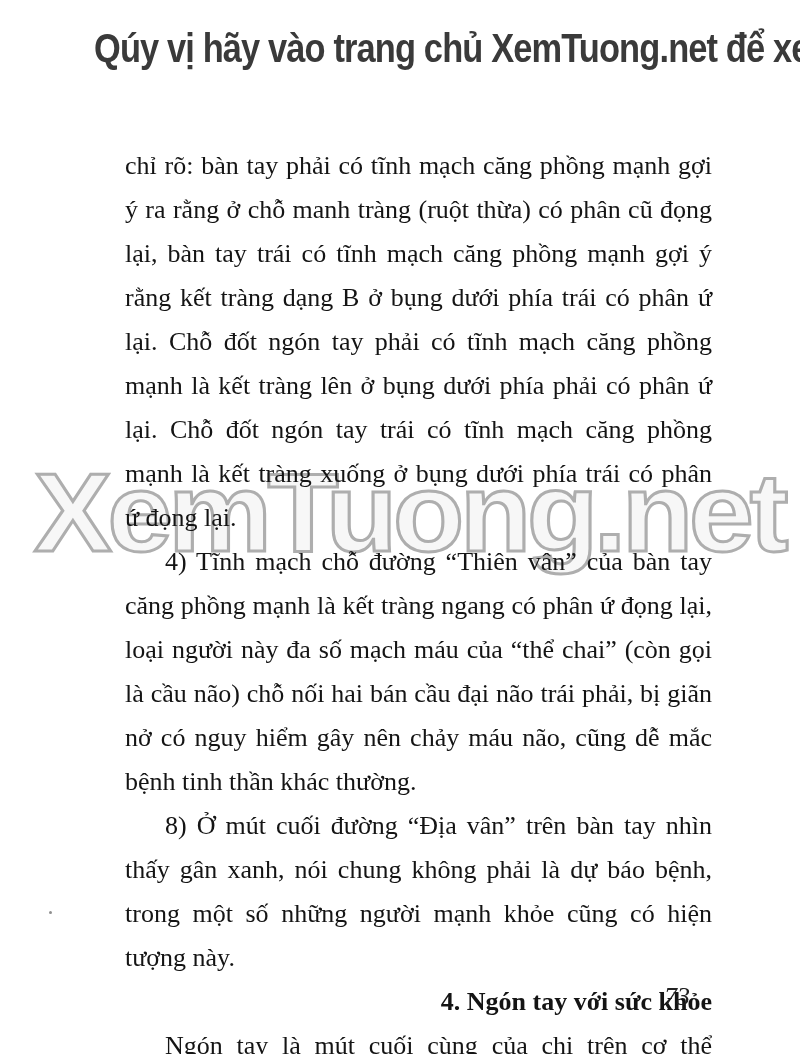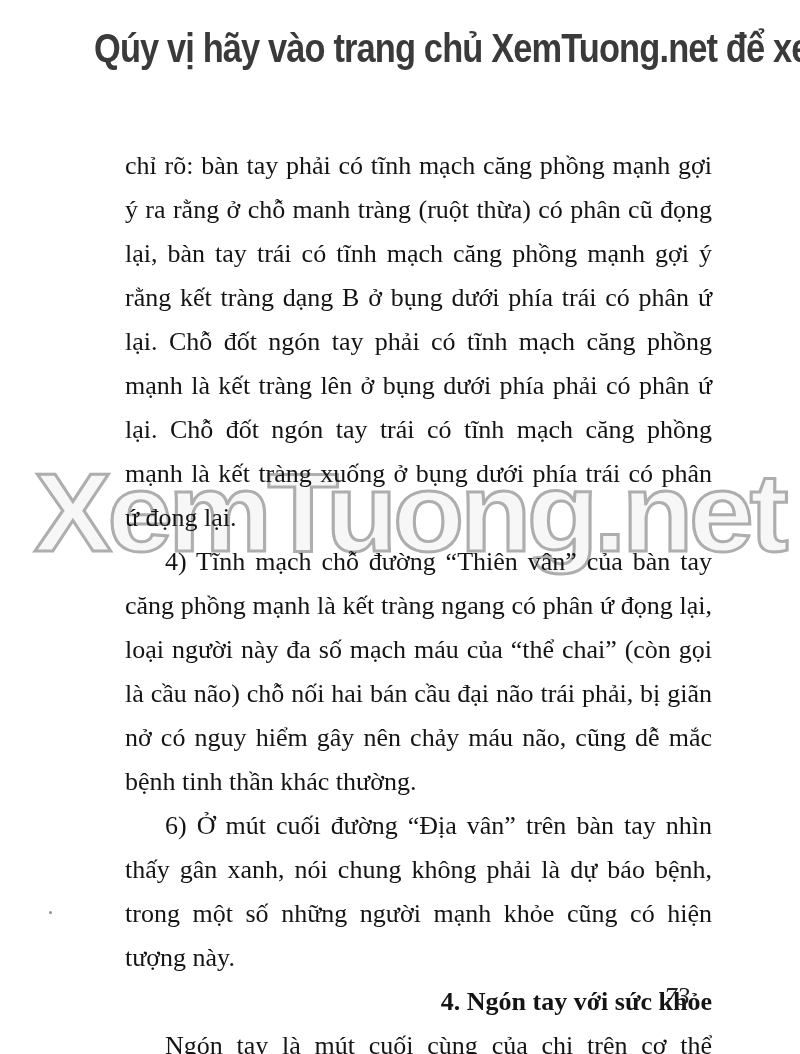--- a/index.html
+++ b/index.html
@@ -95,21 +95,21 @@
 
   <div class="banner">
     <span>Qúy vị hãy vào trang chủ XemTuong.net để xem thêm nhiều mục hay khác</span>
   </div>
 
   <div class="watermark">XemTuong.net</div>
 
   <div class="textblock">
     <p>chỉ rõ: bàn tay phải có tĩnh mạch căng phồng mạnh gợi ý ra rằng ở chỗ manh tràng (ruột thừa) có phân cũ đọng lại, bàn tay trái có tĩnh mạch căng phồng mạnh gợi ý rằng kết tràng dạng B ở bụng dưới phía trái có phân ứ lại. Chỗ đốt ngón tay phải có tĩnh mạch căng phồng mạnh là kết tràng lên ở bụng dưới phía phải có phân ứ lại. Chỗ đốt ngón tay trái có tĩnh mạch căng phồng mạnh là kết tràng xuống ở bụng dưới phía trái có phân ứ đọng lại.</p>
     <p class="para-indent">4) Tĩnh mạch chỗ đường “Thiên vân” của bàn tay căng phồng mạnh là kết tràng ngang có phân ứ đọng lại, loại người này đa số mạch máu của “thể chai” (còn gọi là cầu não) chỗ nối hai bán cầu đại não trái phải, bị giãn nở có nguy hiểm gây nên chảy máu não, cũng dễ mắc bệnh tinh thần khác thường.</p>
-    <p class="para-indent">6) Ở mút cuối đường “Địa vân” trên bàn tay nhìn thấy gân xanh, nói chung không phải là dự báo bệnh, trong một số những người mạnh khỏe cũng có hiện tượng này.</p>
+    <p class="para-indent">8) Ở mút cuối đường “Địa vân” trên bàn tay nhìn thấy gân xanh, nói chung không phải là dự báo bệnh, trong một số những người mạnh khỏe cũng có hiện tượng này.</p>
     <p class="section-heading">4. Ngón tay với sức khỏe</p>
     <p class="para-indent">Ngón tay là mút cuối cùng của chi trên cơ thể người, khí huyết chảy đến đây rồi quay ngược lại, còn các nơi giao tiếp khởi đầu của các kinh lạc như: Tâm, Phế, Đại trường, Tam tiêu, Bàng quang cũng nằm ở chỗ đầu ngón tay, vì thế có thể từ trong đặc trưng hình thái của ngón tay tìm hiểu được các thông tin của sức khỏe và bệnh tật của con người.</p>
   </div>
 
   <div class="speck"></div>
 
   <div class="page-number">73</div>
 
 </div>
 

